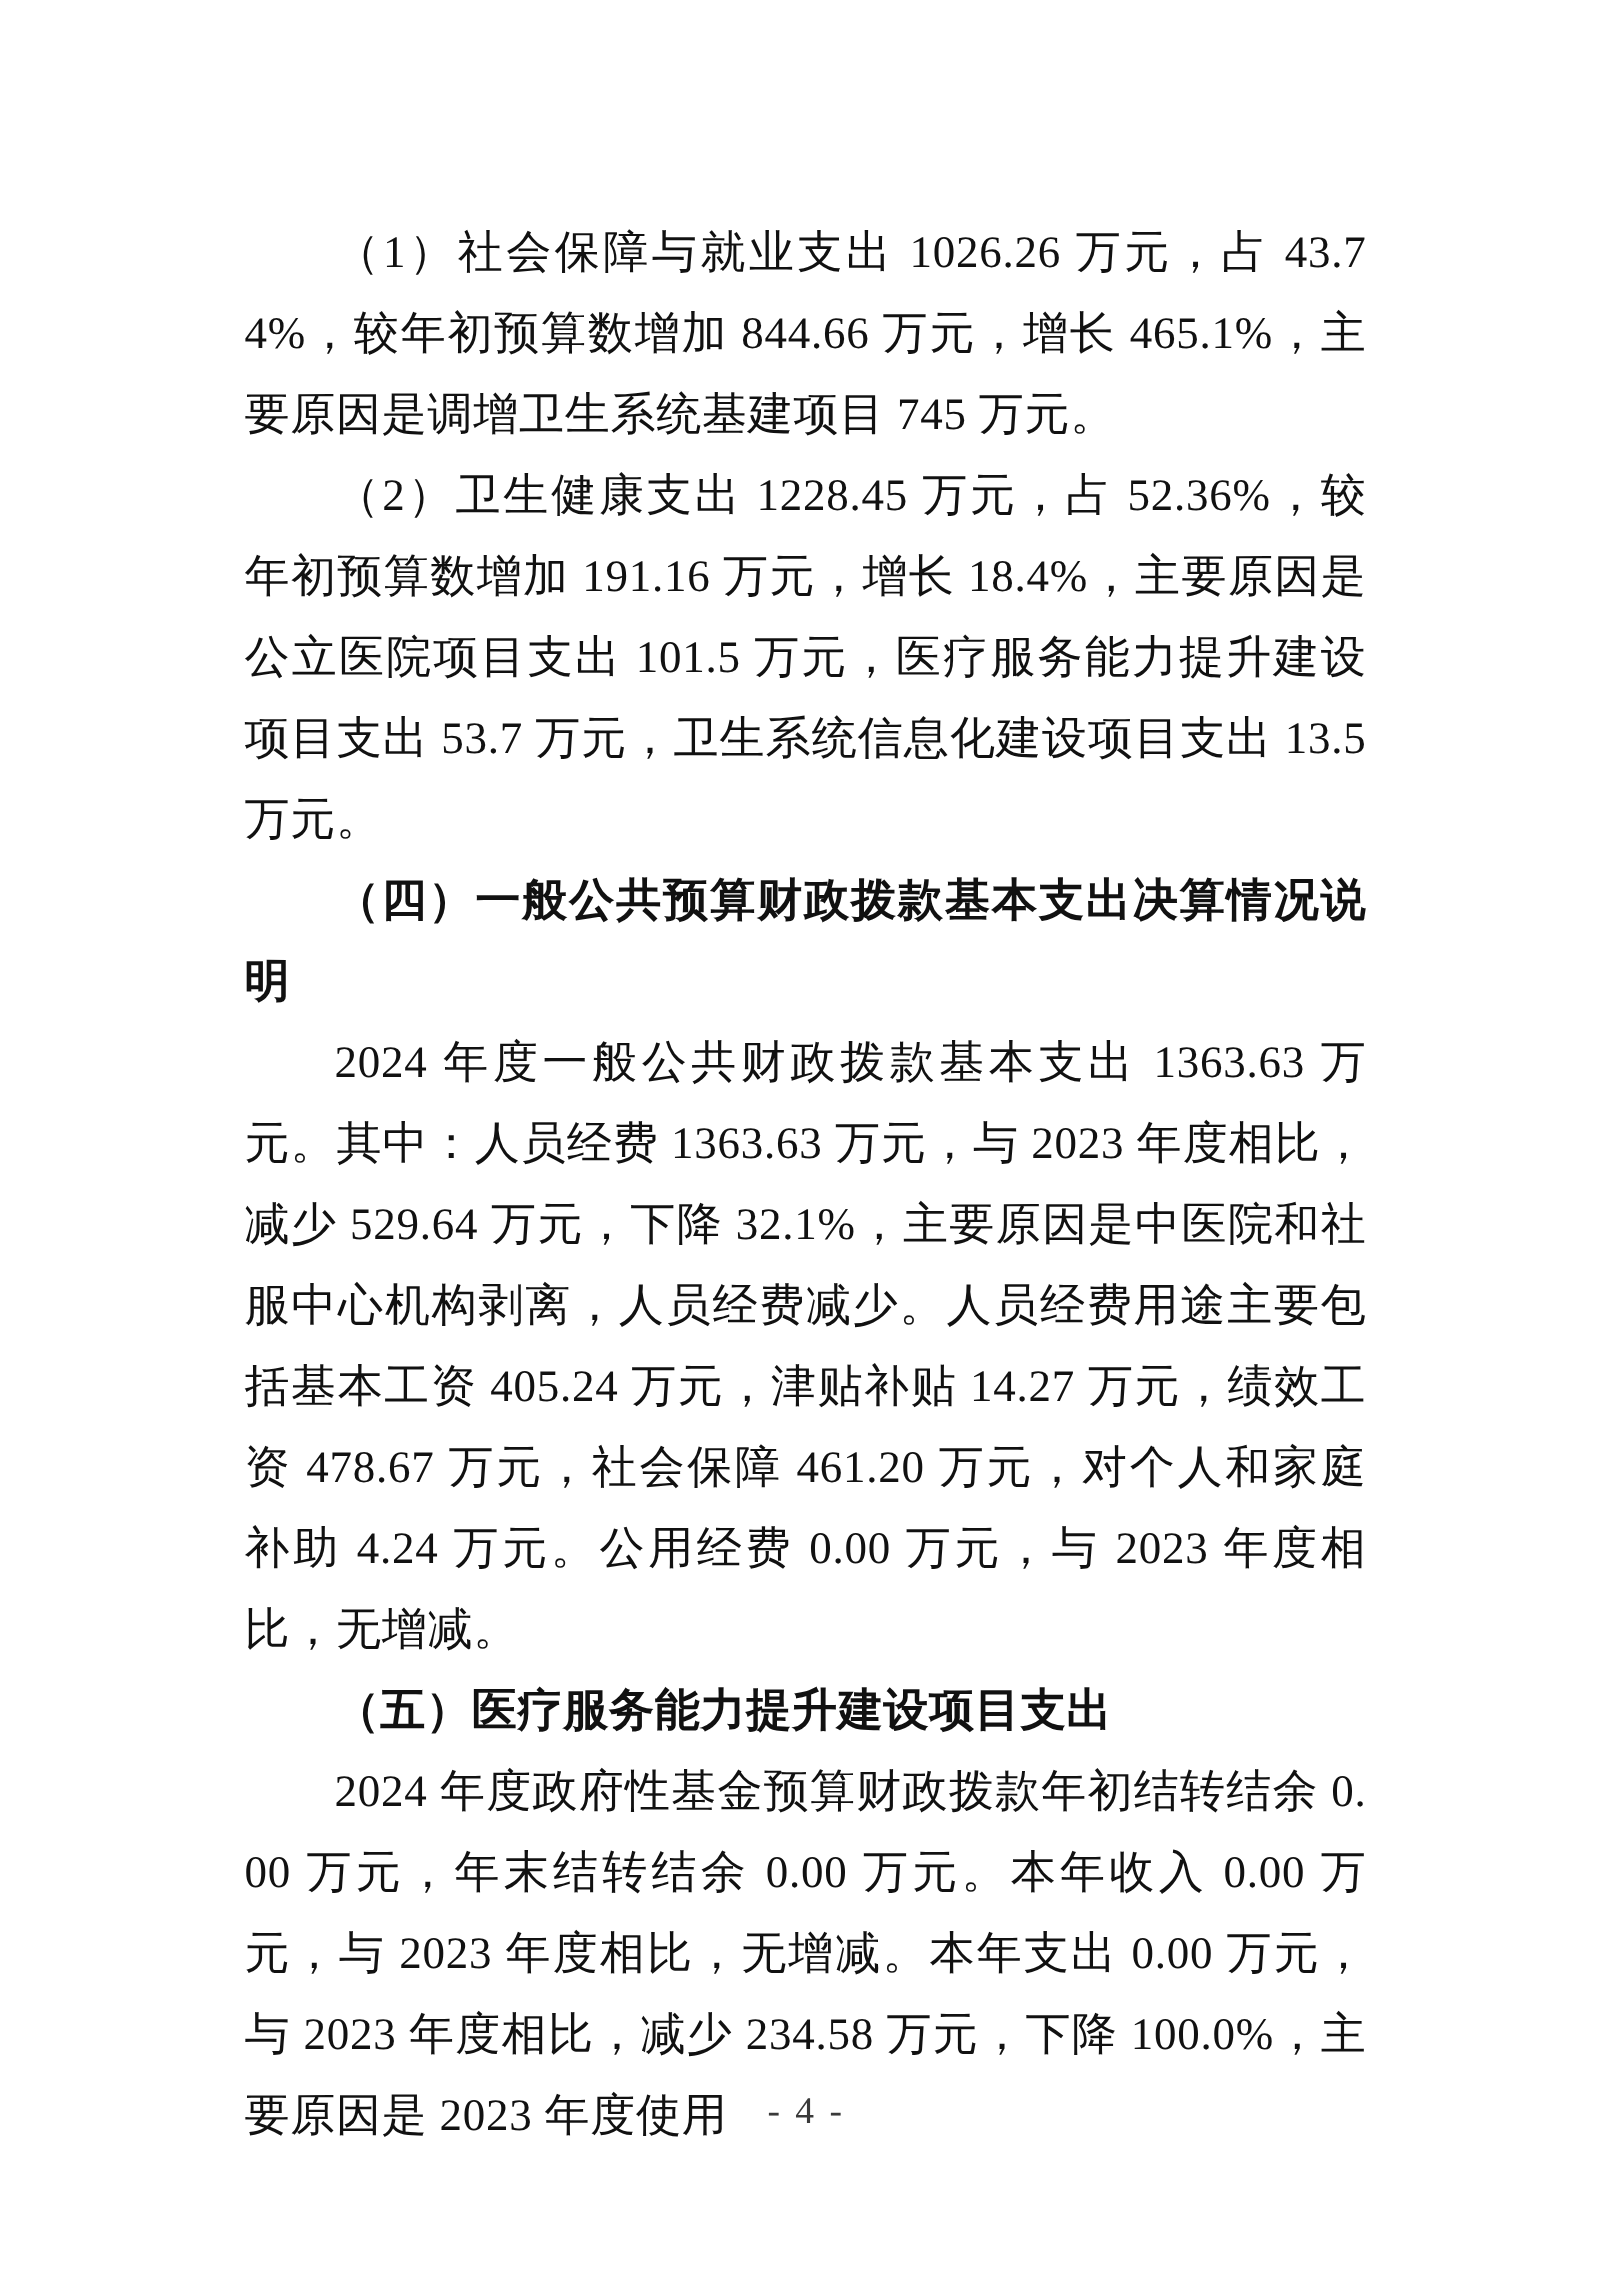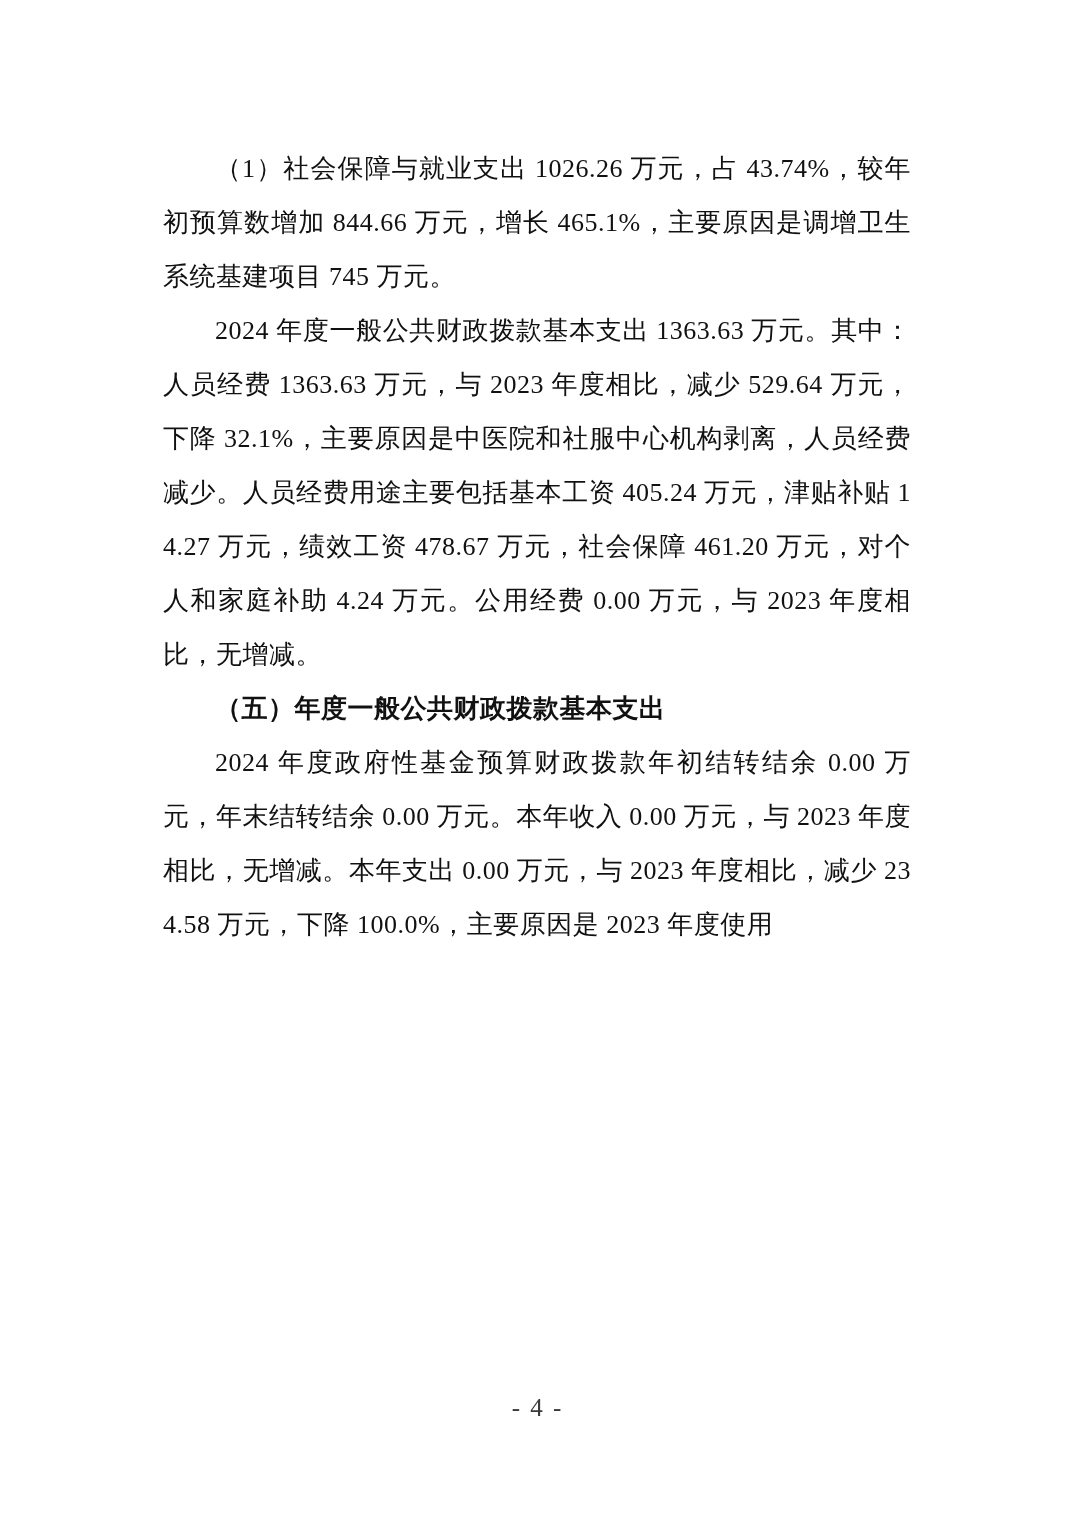--- a/index.html
+++ b/index.html
@@ -23,21 +23,21 @@
     background: #ffffff;
   }
   .content {
     position: absolute;
     left: 163px;
     top: 142px;
     width: 748px;
   }
   .para {
     margin: 0;
-    font-size: 26px;
+    font-size: 30px;
     line-height: 54px;
     text-align: justify;
     text-justify: inter-character;
     text-indent: 2em;
     letter-spacing: 0.5px;
     word-break: break-all;
   }
   .heading {
     font-weight: bold;
   }
@@ -53,25 +53,27 @@
   }
 </style>
 </head>
 <body>
 
 <div class="page">
 
   <div class="content">
     <p class="para">（1）社会保障与就业支出 1026.26 万元，占 43.74%，较年初预算数增加 844.66 万元，增长 465.1%，主要原因是调增卫生系统基建项目 745 万元。</p>
 
+    <p class="para">（2）卫生健康支出 1228.45 万元，占 52.36%，较年初预算数增加 191.16 万元，增长 18.4%，主要原因是公立医院项目支出 101.5 万元，医疗服务能力提升建设项目支出 53.7 万元，卫生系统信息化建设项目支出 13.5 万元。</p>
 
 
+    <p class="para heading">（四）一般公共预算财政拨款基本支出决算情况说明</p>
 
     <p class="para">2024 年度一般公共财政拨款基本支出 1363.63 万元。其中：人员经费 1363.63 万元，与 2023 年度相比，减少 529.64 万元，下降 32.1%，主要原因是中医院和社服中心机构剥离，人员经费减少。人员经费用途主要包括基本工资 405.24 万元，津贴补贴 14.27 万元，绩效工资 478.67 万元，社会保障 461.20 万元，对个人和家庭补助 4.24 万元。公用经费 0.00 万元，与 2023 年度相比，无增减。</p>
 
-    <p class="para heading">（五）年度一般公共财政拨款基本支出</p>
+    <p class="para heading">（五）医疗服务能力提升建设项目支出</p>
 
     <p class="para">2024 年度政府性基金预算财政拨款年初结转结余 0.00 万元，年末结转结余 0.00 万元。本年收入 0.00 万元，与 2023 年度相比，无增减。本年支出 0.00 万元，与 2023 年度相比，减少 234.58 万元，下降 100.0%，主要原因是 2023 年度使用</p>
   </div>
 
   <div class="footer">- 4 -</div>
 
 </div>
 
 </body></html>

